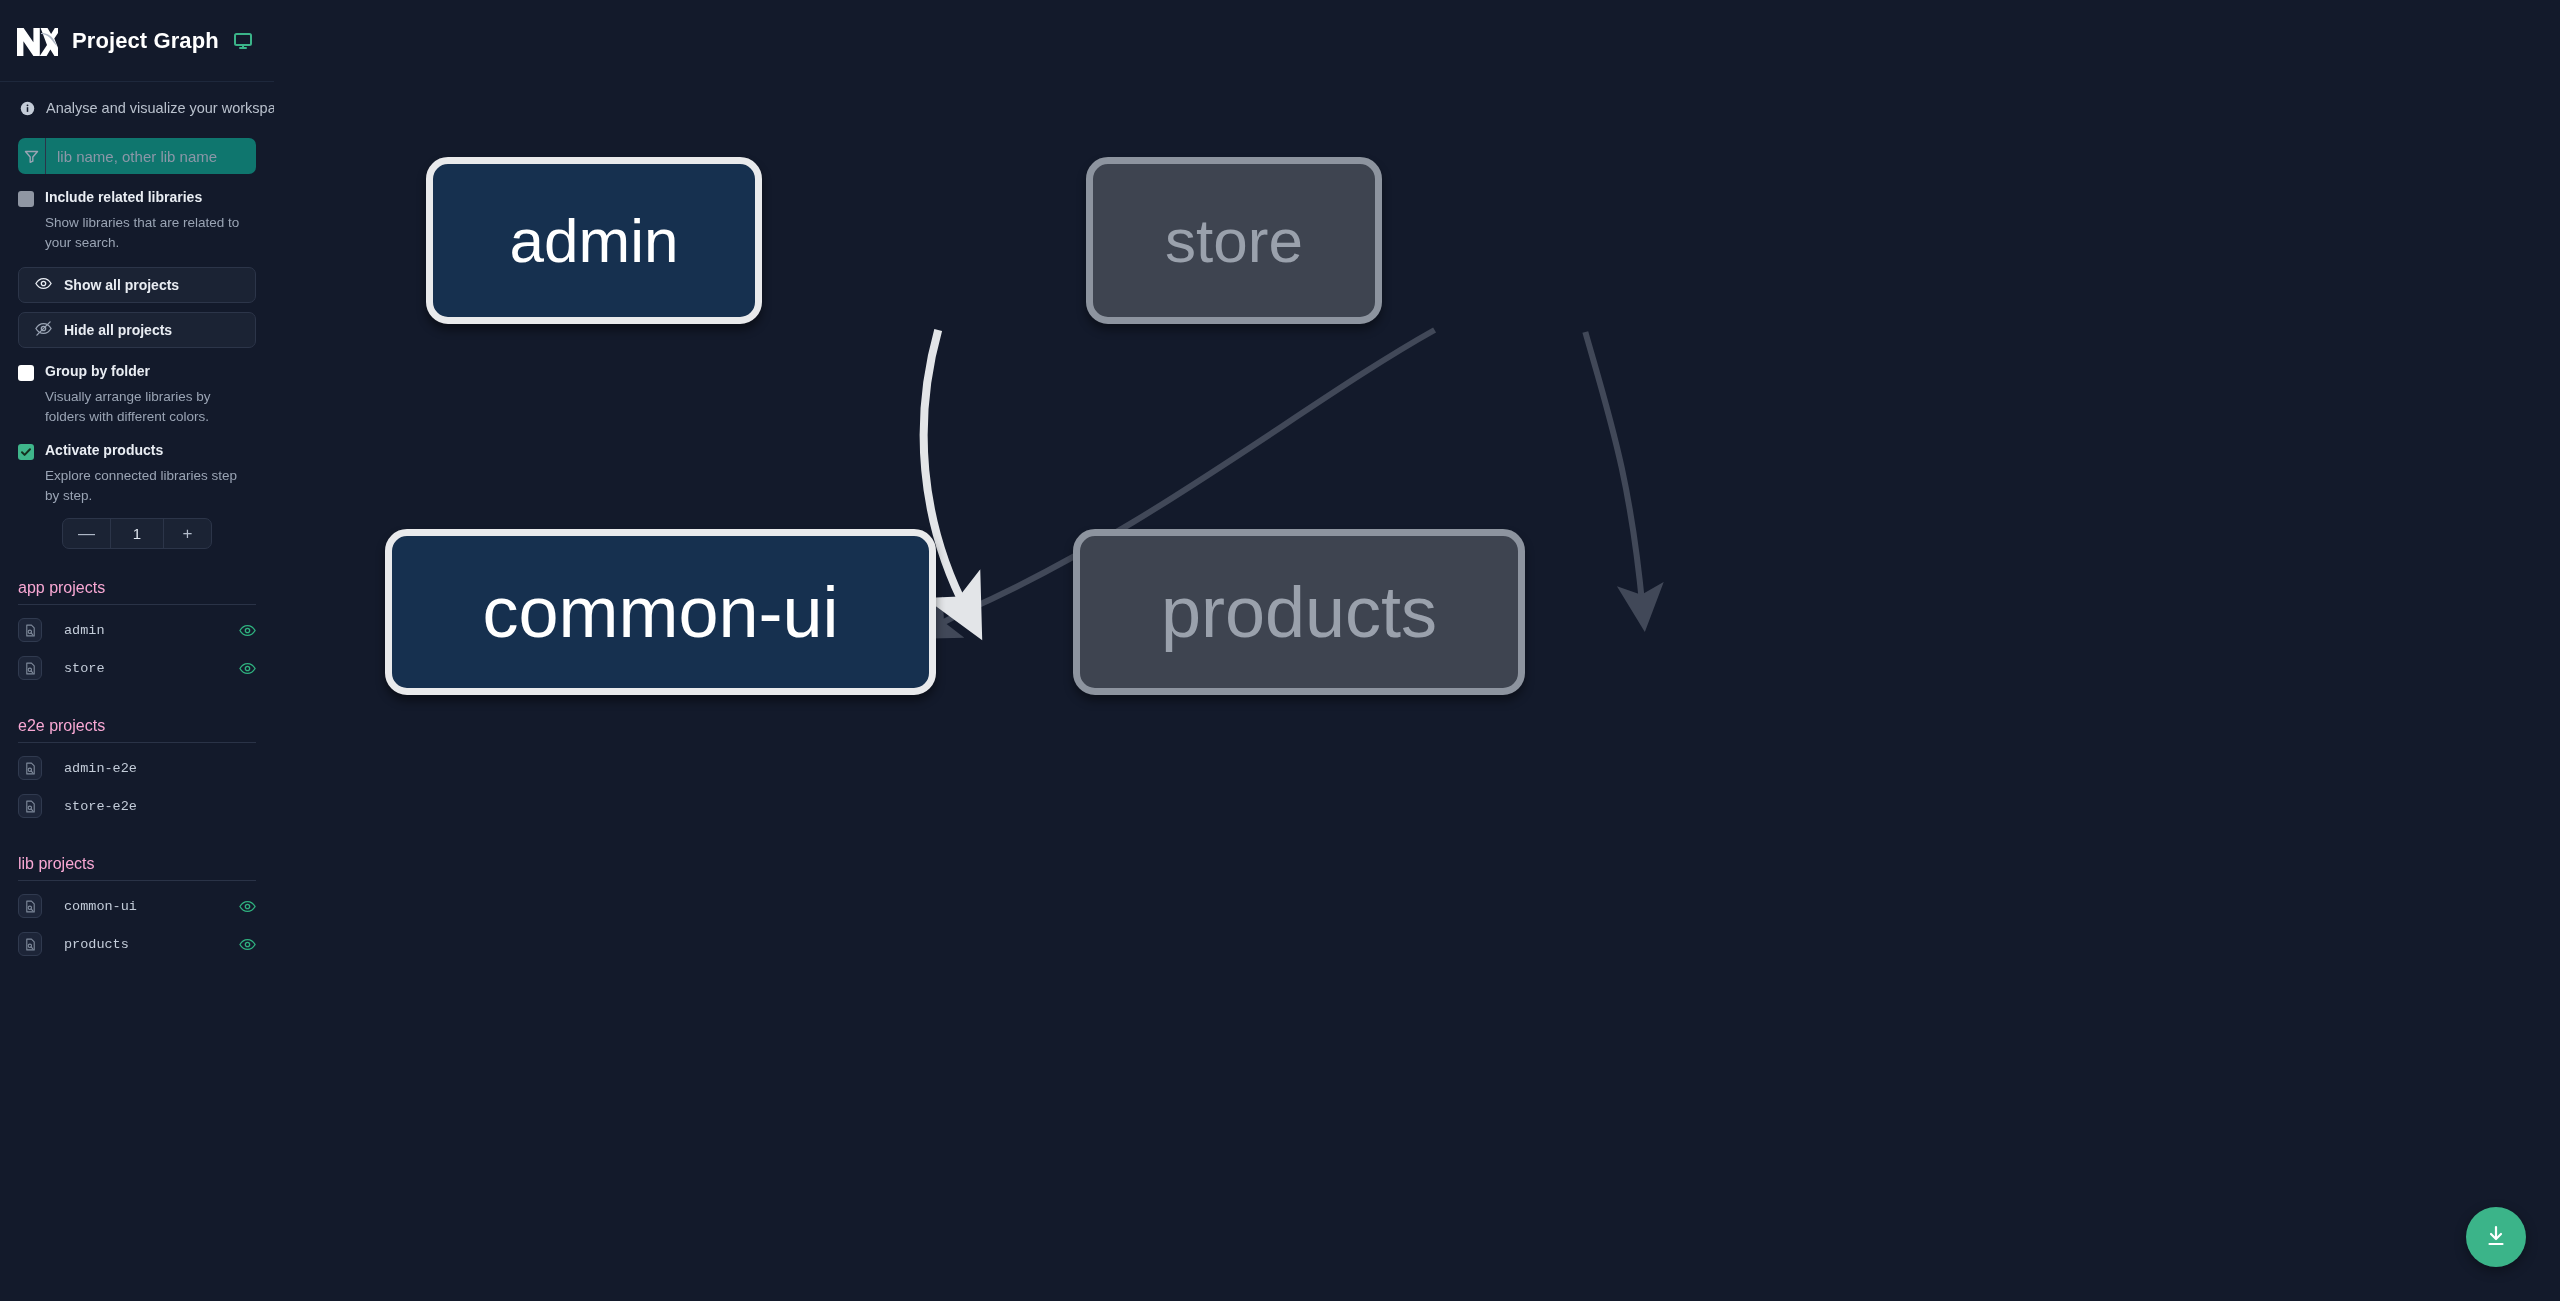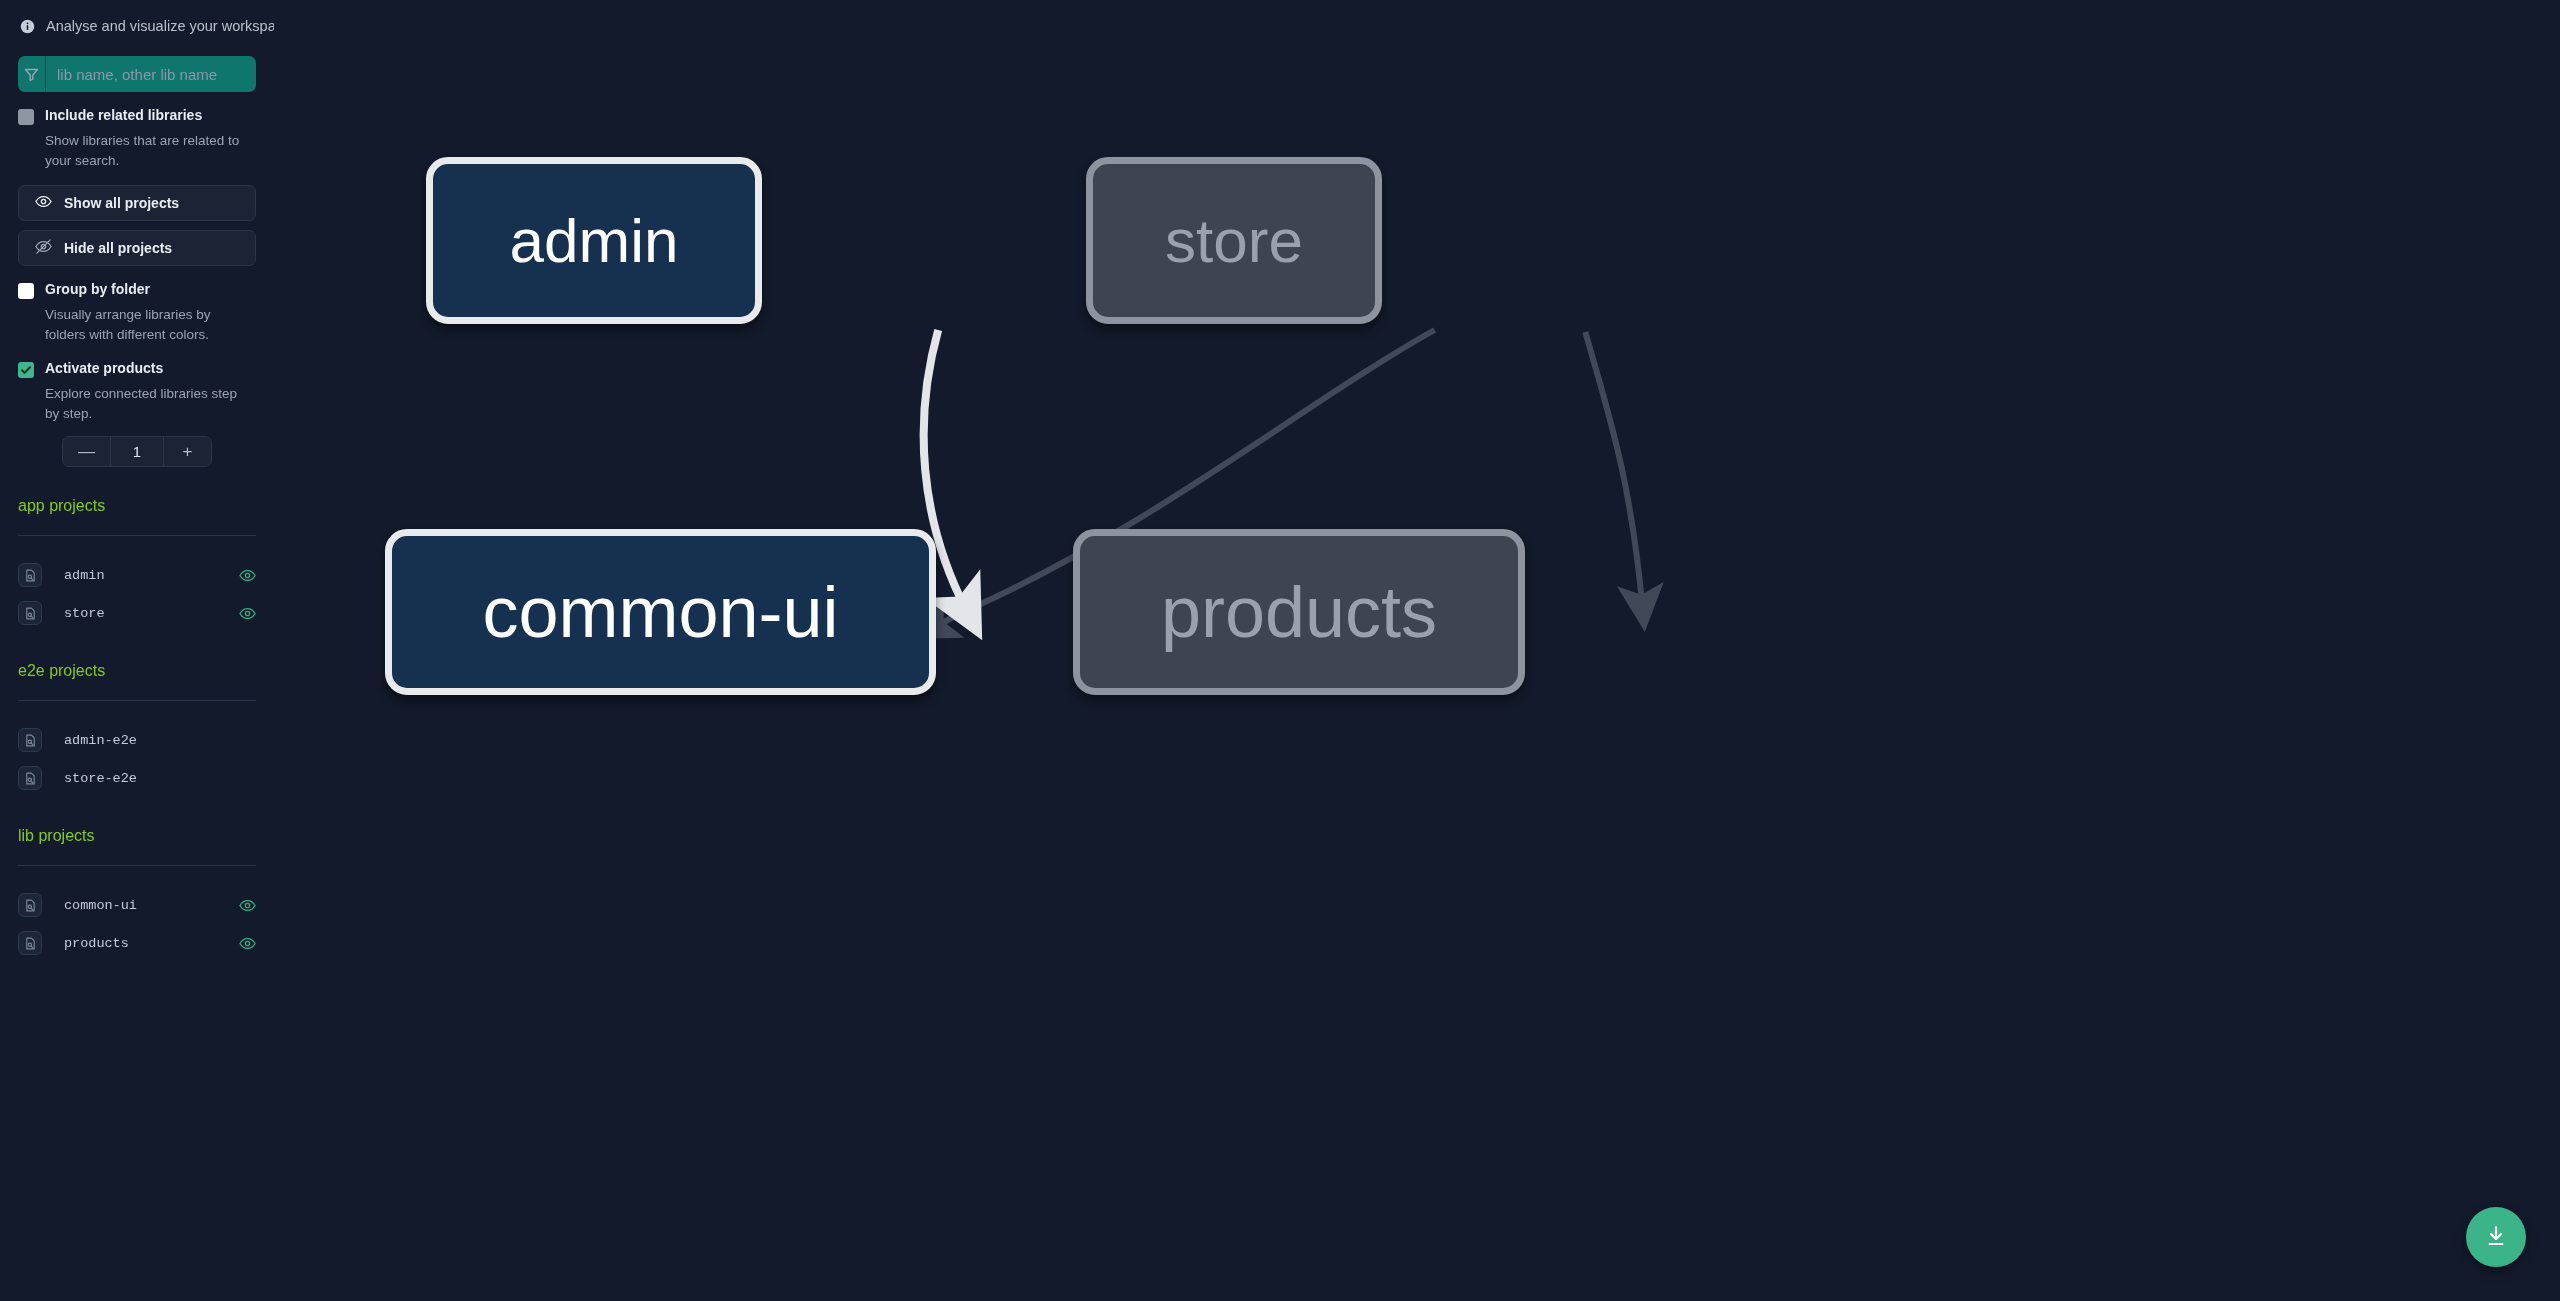--- a/index.html
+++ b/index.html
@@ -100,22 +100,22 @@
   }
   .step-btn.minus { border-right: 1px solid #2c3549; }
   .step-btn.plus { border-left: 1px solid #2c3549; }
   .step-val {
     width: 52px; display: flex; align-items: center; justify-content: center;
     color: #dfe5ee; font-size: 15px;
   }
 
   .group { padding: 0 18px; }
   .group-head {
-    color: #84cc16; font-size: 16px; padding: 30px 0 20px 0;
-    border-bottom: 1px solid #2a3347; margin-bottom: 20px;
+    color: #f9a8d4; font-size: 16px; padding: 30px 0 7px 0;
+    border-bottom: 1px solid #2a3347; margin-bottom: 6px;
   }
   .proj-row {
     display: flex; align-items: center; height: 38px; cursor: pointer;
   }
   .proj-badge {
     width: 24px; height: 24px; flex: 0 0 24px; border-radius: 6px;
     background: #1d2troop; background: #1d2538; border: 1px solid #303a4f;
     display: flex; align-items: center; justify-content: center;
   }
   .proj-badge svg { width: 13px; height: 13px; }
@@ -157,20 +157,36 @@
   }
   .fab svg { width: 26px; height: 26px; }
 </style>
 </head>
 <body>
 
 <div id="app">
 
   <aside class="sidebar">
 
+    <div class="brand-row">
+      <span class="nx-logo">
+        <svg viewBox="0 0 42 34" class="nx-logo">
+          <path fill="#ffffff" d="M1 32V4h6.6l9.8 14.3V4h6.4v28h-6.4L7.4 17.2V32H1z"></path>
+          <path fill="#ffffff" d="M24.6 4h6.9l3.6 6 3.7-6h6.4l-6.9 10.6L45.4 32h-7l-4-6.6L30.6 32h-6.9l7.3-11.1L24.6 4z"></path>
+          <path fill="#aeb6c4" d="M25 9c6.2 0 10 2.5 12.6 6.5 1.5 2.3 2.6 4.8 3.6 6.6-2-1.4-3.4-3.4-4.8-5.3C33.7 13 31 10.6 25 9.9V9z"></path>
+        </svg>
+      </span>
+      <span class="brand-title">Project Graph</span>
+      <span>
+        <svg class="monitor-icon" viewBox="0 0 20 20" fill="none" stroke="#3bb489" stroke-width="2">
+          <rect x="2" y="3" width="16" height="11" rx="1.5"></rect>
+          <path d="M7 17h6M10 14v3" stroke-linecap="round"></path>
+        </svg>
+      </span>
+    </div>
 
     <div class="tagline-row">
       <span class="info-icon">
         <svg viewBox="0 0 16 16" class="info-icon">
           <circle cx="8" cy="8" r="7.2" fill="#c4ccd8"></circle>
           <rect x="7.2" y="6.6" width="1.6" height="5" fill="#131a2b"></rect>
           <circle cx="8" cy="4.6" r="1" fill="#131a2b"></circle>
         </svg>
       </span>
       <span class="tagline-text">Analyse and visualize your workspace.</span>

